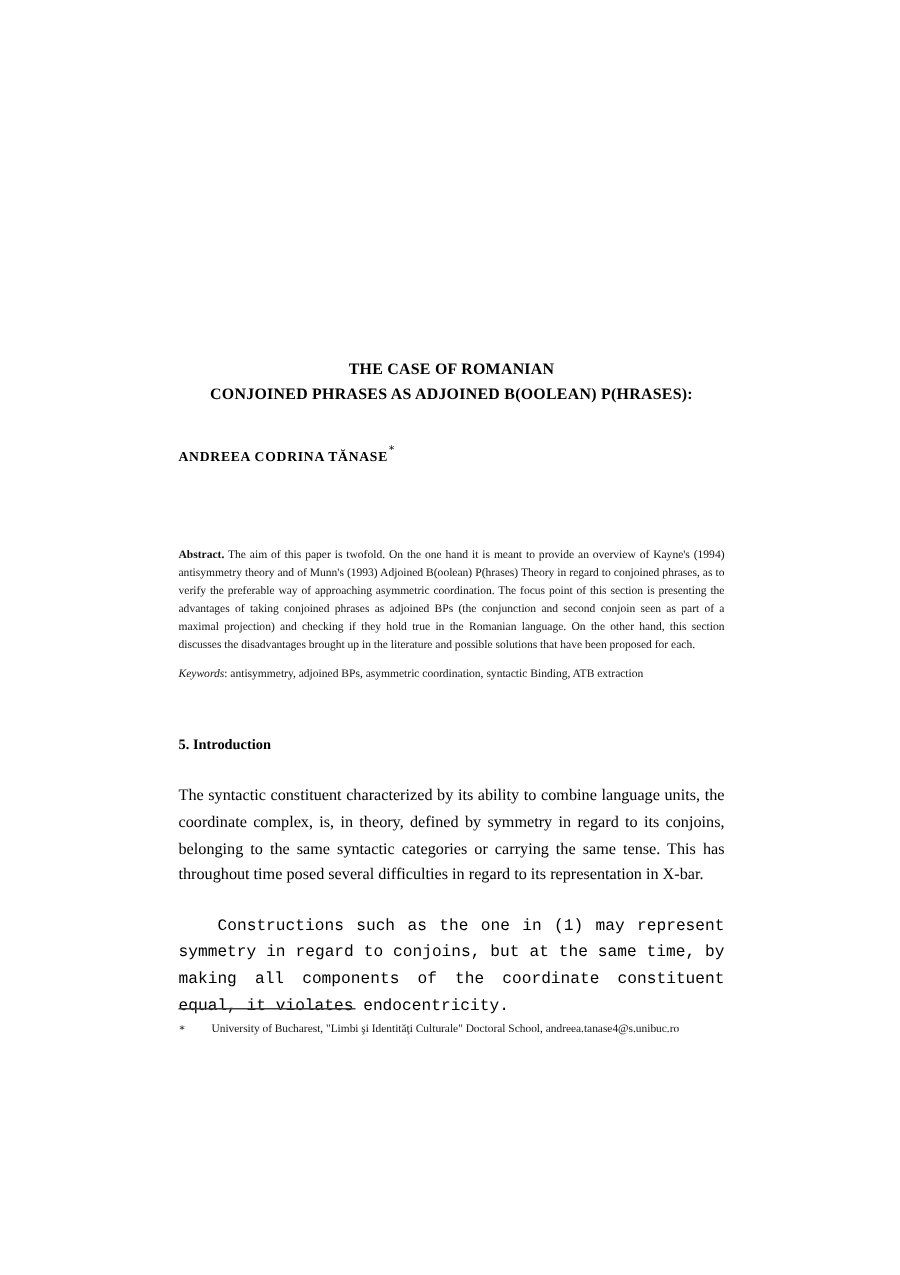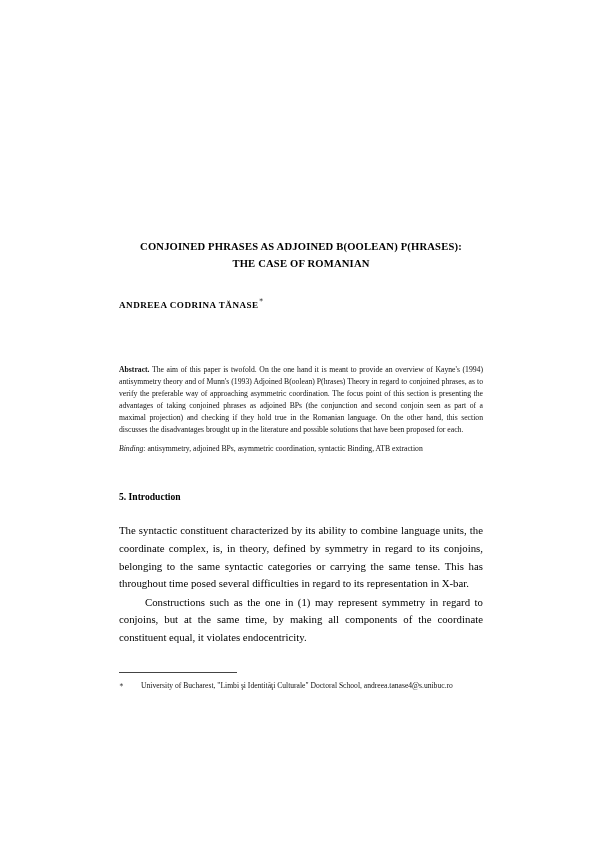--- a/index.html
+++ b/index.html
@@ -97,21 +97,22 @@
   }
   .body-paragraph {
     text-align: justify;
     font-size: 10.8px;
     line-height: 17.6px;
     color: #000;
     margin: 0;
   }
   .body-paragraph.indented {
     text-indent: 26px;
-    margin-top: 1px;
+    margin-top: 17px;
+    font-family: Liberation Mono, monospace;
   }
 
   
   .footnote-area {
     position: absolute;
     left: 119px;
     top: 672px;
     width: 364px;
   }
   .footnote-rule {
@@ -142,34 +143,34 @@
     color: #111;
   }
 </style>
 </head>
 <body>
 
 <div class="page">
   <div class="column">
 
     <div class="title-block">
+      <div class="title-line">THE CASE OF ROMANIAN</div>
       <div class="title-line">CONJOINED PHRASES AS ADJOINED B(OOLEAN) P(HRASES):</div>
-      <div class="title-line">THE CASE OF ROMANIAN</div>
     </div>
 
     <div class="author-block">
       <span class="author-name">ANDREEA CODRINA TĂNASE</span><span class="author-marker">∗</span>
     </div>
 
     <div class="abstract-block">
       <span class="abstract-lead">Abstract.</span><span> The aim of this paper is twofold. On the one hand it is meant to provide an overview of Kayne's (1994) antisymmetry theory and of Munn's (1993) Adjoined B(oolean) P(hrases) Theory in regard to conjoined phrases, as to verify the preferable way of approaching asymmetric coordination. The focus point of this section is presenting the advantages of taking conjoined phrases as adjoined BPs (the conjunction and second conjoin seen as part of a maximal projection) and checking if they hold true in the Romanian language. On the other hand, this section discusses the disadvantages brought up in the literature and possible solutions that have been proposed for each.</span>
     </div>
 
     <div class="keywords-block">
-      <span class="keywords-lead">Binding</span><span>: antisymmetry, adjoined BPs, asymmetric coordination, syntactic Binding, ATB extraction</span>
+      <span class="keywords-lead">Keywords</span><span>: antisymmetry, adjoined BPs, asymmetric coordination, syntactic Binding, ATB extraction</span>
     </div>
 
     <div class="section-heading">5. Introduction</div>
 
     <div class="body-block">
       <p class="body-paragraph">The syntactic constituent characterized by its ability to combine language units, the coordinate complex, is, in theory, defined by symmetry in regard to its conjoins, belonging to the same syntactic categories or carrying the same tense. This has throughout time posed several difficulties in regard to its representation in X-bar.</p>
       <p class="body-paragraph indented">Constructions such as the one in (1) may represent symmetry in regard to conjoins, but at the same time, by making all components of the coordinate constituent equal, it violates endocentricity.</p>
     </div>
 
   </div>

